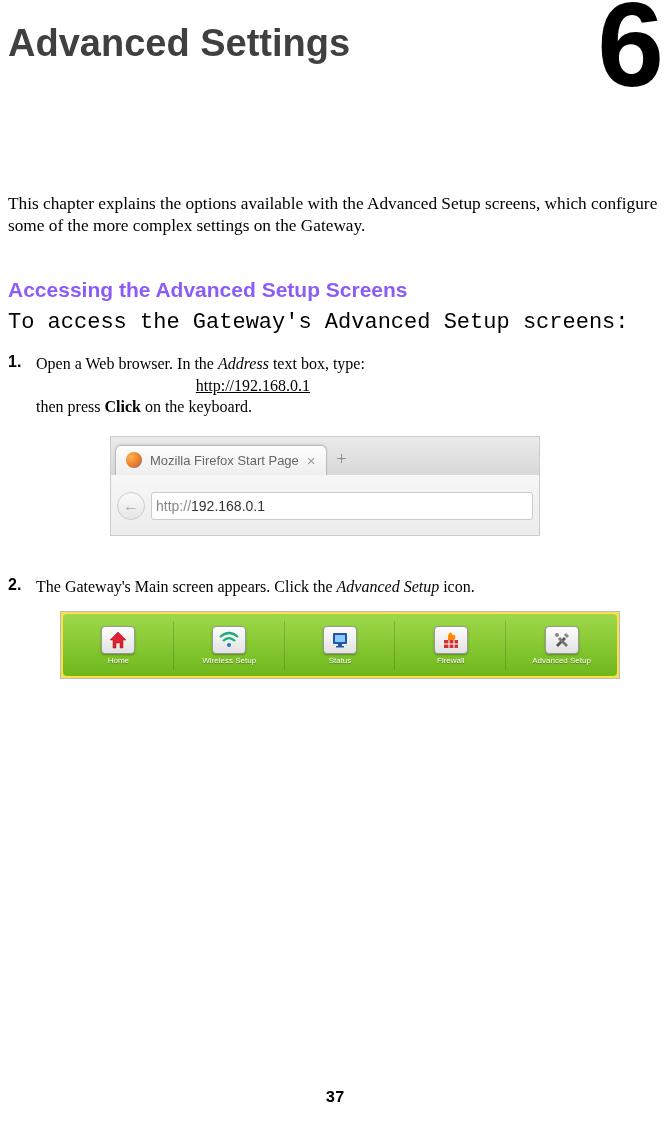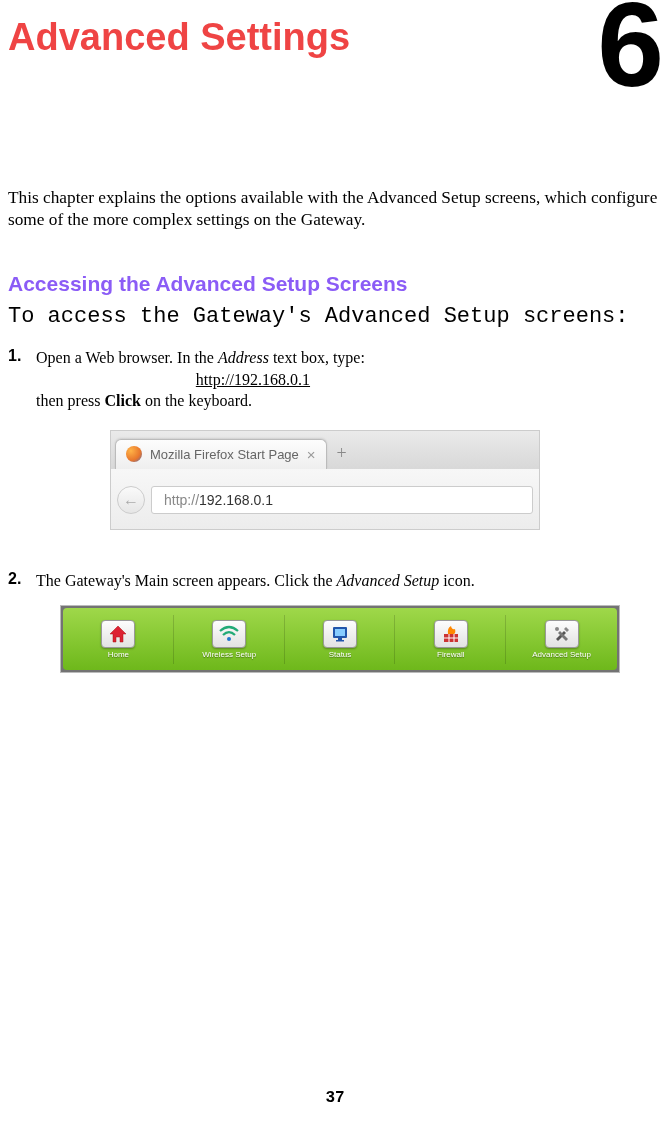--- a/index.html
+++ b/index.html
@@ -9,23 +9,23 @@
       background: #fff;
       font-family: Georgia, 'Times New Roman', serif;
       color: #000;
       position: relative;
       padding: 10px 0 0 0;
     }
     .chapter-title {
       font-family: 'Myriad Pro', 'Helvetica Neue', Arial, sans-serif;
       font-weight: bold;
       font-size: 38px;
-      color: #ef4444;
-      margin-left: 8px;
-      margin-top: 6px;
+      color: #404040;
+      margin-left: 8px;
+      margin-top: 12px;
     }
     .chapter-number {
       position: absolute;
       right: 6px;
       top: -16px;
       font-family: 'Myriad Pro', 'Helvetica Neue', Arial, sans-serif;
       font-weight: 900;
       font-size: 120px;
       color: #000;
       line-height: 1;
@@ -133,32 +133,32 @@
       color: #aaa; font-size: 16px;
     }
     .addr-box {
       flex: 1;
       height: 28px;
       background: #fff;
       border: 1px solid #ccc;
       border-radius: 3px;
       display: flex;
       align-items: center;
-      padding: 0 12px;
+      padding: 0 4px;
       font-family: Arial, sans-serif;
       font-size: 14px;
       color: #888;
     }
     .addr-host { color: #333; }
     .screenshot2 {
       width: 560px;
       height: 68px;
       border: 1px solid #bbb;
       margin: 14px 0 0 60px;
-      background: #737373;
+      background: #fde047;
       padding: 2px;
     }
     .navbar {
       width: 100%; height: 100%;
       background: linear-gradient(#9fd84a, #6eb81b);
       border-radius: 4px;
       display: flex;
     }
     .nav-item {
       flex: 1;

